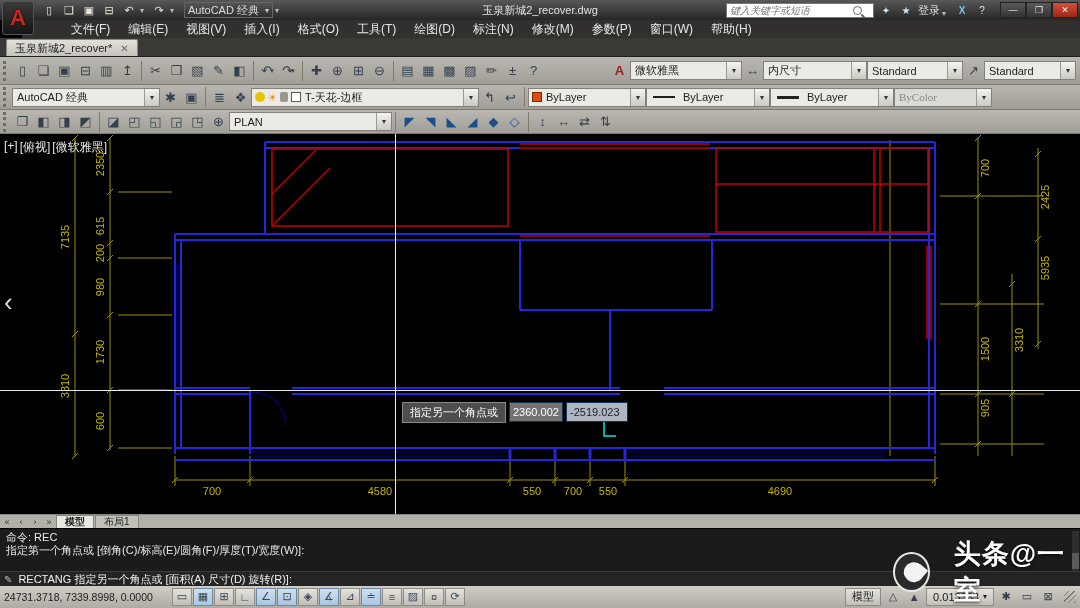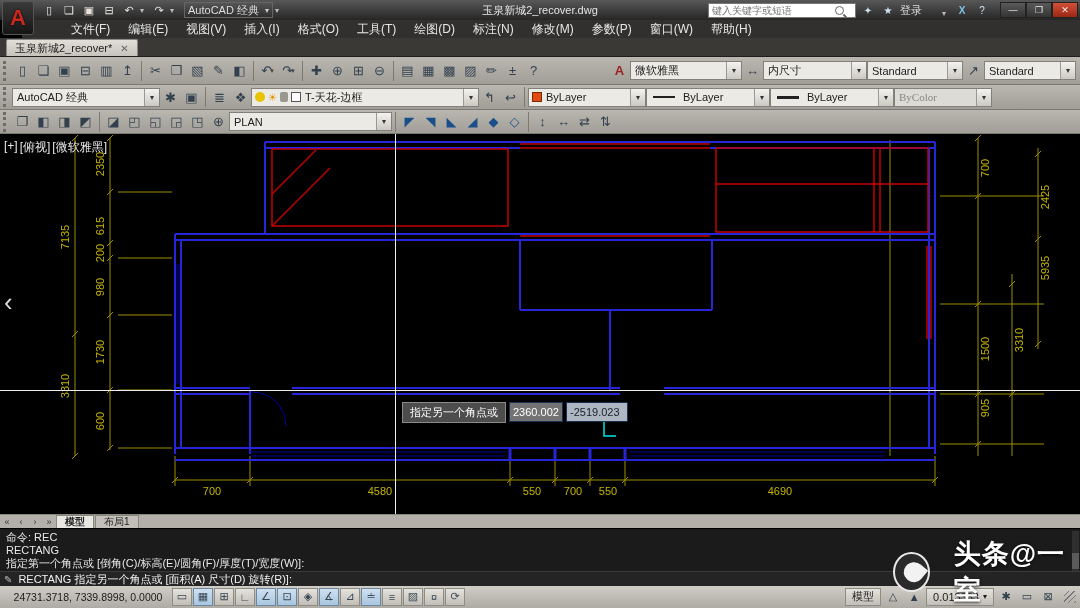--- a/index.html
+++ b/index.html
@@ -11,25 +11,25 @@
   .logo { position:absolute; left:2px; top:1px; width:32px; height:34px; background:linear-gradient(#3a3a3a,#151515); border:1px solid #555; border-radius:3px; display:flex; align-items:center; justify-content:center; z-index:20; }
   .logo span { color:#c8281e; font-size:22px; font-weight:bold; text-shadow:0 0 2px #000; }
   .qat { display:flex; align-items:center; margin-left:40px; gap:2px; }
   .qbtn { width:18px; height:16px; display:flex; align-items:center; justify-content:center; color:#e8e4da; font-size:11px; }
   .qarr { font-size:8px; color:#bbb; width:8px; }
   .ws-combo { display:flex; align-items:center; height:16px; background:linear-gradient(#555,#2e2e2e); border:1px solid #666; margin-left:4px; padding:0 3px; color:#ddd; }
   .ws-combo .carr { font-size:8px; margin-left:6px; color:#ccc; }
   .title-text { position:absolute; left:0; right:0; text-align:center; color:#e3e3e3; font-size:11px; pointer-events:none; }
   .tbar-right { position:absolute; right:2px; top:2px; display:flex; align-items:center; gap:4px; height:16px; }
   .search-box { display:flex; align-items:center; background:#fff; border:1px solid #777; height:15px; width:148px; }
-  .search-box input { border:0; outline:0; width:126px; font-size:10px; color:#555; padding:0 3px; font-family:"Liberation Sans", sans-serif; }
+  .search-box input { border:0; outline:0; width:126px; font-size:10px; font-style:italic; color:#555; padding:0 3px; font-family:"Liberation Sans", sans-serif; }
   .mag { width:9px; height:9px; border:1.5px solid #666; border-radius:50%; position:relative; margin-right:3px; }
   .mag::after { content:""; position:absolute; width:4px; height:1.5px; background:#666; transform:rotate(45deg); left:7px; top:8px; }
   .t-ico { width:16px; height:16px; display:flex; align-items:center; justify-content:center; color:#cfe6f5; font-size:10px; }
-  .signin { color:#ddd; display:flex; align-items:flex-end; gap:20px; }
+  .signin { color:#ddd; display:flex; align-items:flex-end; gap:2px; }
   .winbtns { display:flex; margin-left:6px; }
   .winbtn { width:26px; height:16px; display:flex; align-items:center; justify-content:center; background:linear-gradient(#5a5a5a,#333); border:1px solid #222; color:#eee; font-size:9px; }
   .winbtn.close { background:linear-gradient(#d25038,#9c2714); }
 
   
   .menubar { height:18px; background:#31302e; display:flex; align-items:center; padding-left:40px;margin-left:22px; }
   .menu-item { color:#e6e6e6; font-size:12px; padding:0 9px; height:100%; display:flex; align-items:center; }
 
   
   .tabbar { height:19px; background:#3a3936; display:flex; align-items:flex-end; border-bottom:1px solid #1d1d1d; }
@@ -70,21 +70,21 @@
 
   
   .cmd { height:57px; background:#1b1b1b; position:relative; border-top:1px solid #000; }
   .cmd-history { height:42px; padding:2px 6px 0 6px; color:#e8e8e8; font-size:11px; line-height:13px; overflow:hidden; }
   .cmd-scroll { position:absolute; right:1px; top:2px; width:7px; height:40px; background:#2e2e2e; }
   .cmd-scroll .thumb { width:7px; height:16px; background:#5a5a5a; margin-top:22px; }
   .cmd-input { height:15px; display:flex; align-items:center; color:#f2f2f2; font-size:11px; padding-left:4px; background:#242424; border-top:1px solid #3a3a3a; }
   .cmd-ico { color:#bbb; font-size:10px; margin-right:6px; }
 
   
-  .statusbar { height:23px; background:linear-gradient(#d2cfc8,#aeaba4); display:flex; align-items:center; font-size:11px; color:#1c1c1c; padding:0 4px;text-align:center; }
+  .statusbar { height:23px; background:linear-gradient(#d2cfc8,#aeaba4); display:flex; align-items:center; font-size:11px; color:#1c1c1c; padding:0 4px; }
   .coords { width:168px; font-size:10.5px; letter-spacing:0; }
   .tgl { width:20px; height:18px; display:inline-flex; align-items:center; justify-content:center; border:1px solid #8f8c85; background:linear-gradient(#e4e2dc,#c2bfb8); margin-right:1px; font-size:11px; color:#3a4754; }
   .tgl.on { background:linear-gradient(#cfe0ef,#a8c6e0); border-color:#6c87a0; }
   .sb-right { margin-left:auto; display:flex; align-items:center; gap:3px; }
   .sb-btn { height:18px; border:1px solid #8f8c85; background:linear-gradient(#e4e2dc,#c2bfb8); display:inline-flex; align-items:center; padding:0 6px; font-size:11px; }
   .sb-ico { width:18px; height:18px; display:inline-flex; align-items:center; justify-content:center; font-size:11px; color:#33414f; }
   .grip { width:12px; height:12px; margin-left:4px; background:
     repeating-linear-gradient(135deg, transparent 0 3px, #777 3px 4px); }
 
   
@@ -470,21 +470,20 @@
     <span class="nav-btn">‹</span>
     <span class="nav-btn">›</span>
     <span class="nav-btn">»</span>
     <span class="ltab active">模型</span>
     <span class="ltab">布局1</span>
   </div>
 
   <div class="cmd">
     <div class="cmd-history">
       <div>命令: REC</div>
-      <div>RECTANG</div>
       <div>指定第一个角点或 [倒角(C)/标高(E)/圆角(F)/厚度(T)/宽度(W)]:</div>
     </div>
     <div class="cmd-scroll">
         <div class="thumb"></div>
       </div>
     <div class="cmd-input">
       <span class="cmd-ico">✎</span>
       <span>RECTANG 指定另一个角点或 [面积(A) 尺寸(D) 旋转(R)]:</span>
     </div>
   </div>

